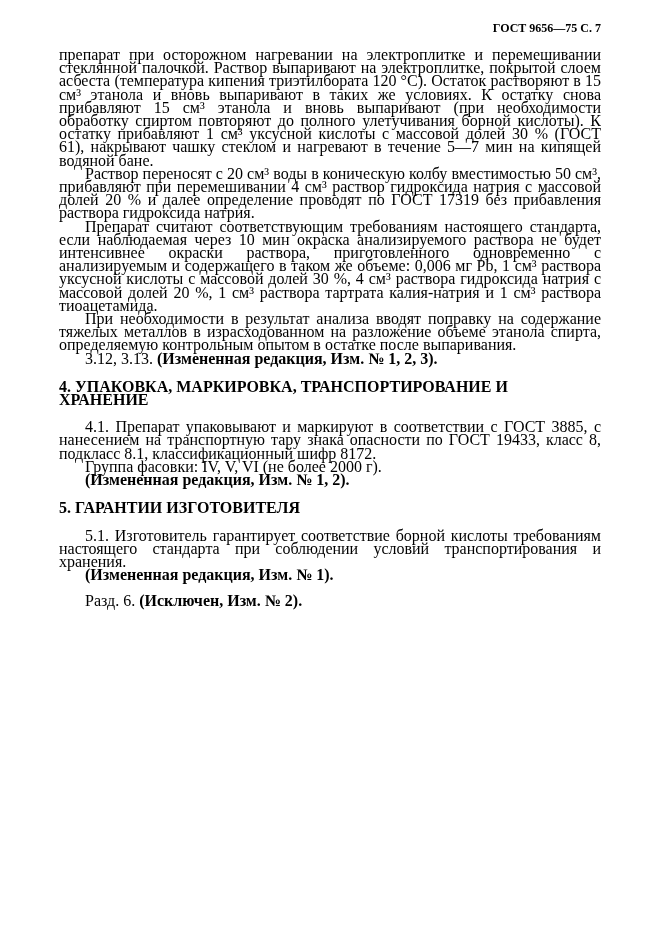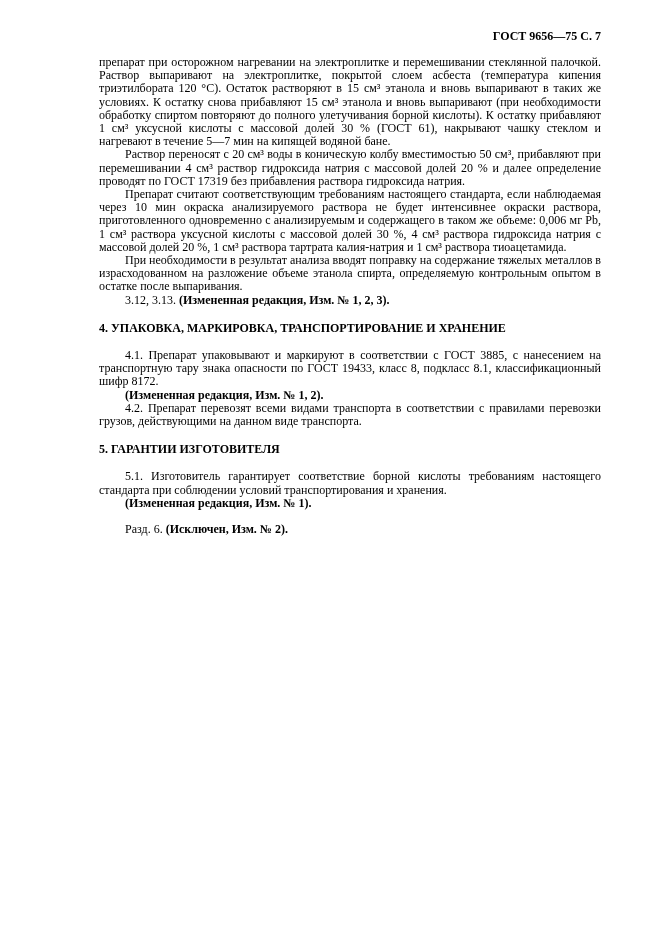--- a/index.html
+++ b/index.html
@@ -9,35 +9,34 @@
     background: #ffffff;
   }
   body {
     font-family: "Liberation Serif", "DejaVu Serif", serif;
     color: #000000;
   }
   .page {
     width: 661px;
     height: 936px;
     background: #ffffff;
-    padding: 30px 60px 0 59px;
+    padding: 22px 60px 0 59px;
     overflow: hidden;
   }
   .page-header {
     text-align: right;
     font-weight: bold;
     font-size: 12px;
     line-height: 13px;
     margin-bottom: 13px;
   }
   .doc-body {
-    font-size: 12px;
+    font-size: 16px;
     line-height: 13.2px;
     text-align: justify;
-    margin-left: 40px;
   }
   .para { margin: 0; }
   .indent { text-indent: 26px; }
   .bold-para { font-weight: bold; }
   .heading {
     text-align: left;
     font-weight: bold;
     text-indent: 0;
     margin: 15px 0 14px 0;
   }
@@ -63,24 +62,24 @@
 
     <p class="para indent">При необходимости в результат анализа вводят поправку на содержание тяжелых металлов в израсходованном на разложение объеме этанола спирта, определяемую контрольным опытом в остатке после выпаривания.</p>
 
     <p class="para indent"><span>3.12, 3.13. </span><b>(Измененная редакция, Изм. № 1, 2, 3).</b></p>
 
     <p class="para heading">4. УПАКОВКА, МАРКИРОВКА, ТРАНСПОРТИРОВАНИЕ И ХРАНЕНИЕ</p>
 
     <p class="para indent">4.1. Препарат упаковывают и маркируют в соответствии с ГОСТ 3885, с нанесением на транспортную тару знака опасности по ГОСТ 19433, класс 8, подкласс 8.1, классификационный шифр 8172.</p>
 
 
+    <p class="para indent">Группа фасовки: IV, V, VI (не более 2000 г).</p>
 
     <p class="para indent bold-para">(Измененная редакция, Изм. № 1, 2).</p>
 
-    <p class="para indent">4.2. Препарат перевозят всеми видами транспорта в соответствии с правилами перевозки грузов, действующими на данном виде транспорта.</p>
 
 
     <p class="para heading">5. ГАРАНТИИ ИЗГОТОВИТЕЛЯ</p>
 
     <p class="para indent">5.1. Изготовитель гарантирует соответствие борной кислоты требованиям настоящего стандарта при соблюдении условий транспортирования и хранения.</p>
 
     <p class="para indent bold-para">(Измененная редакция, Изм. № 1).</p>
 
 
 

